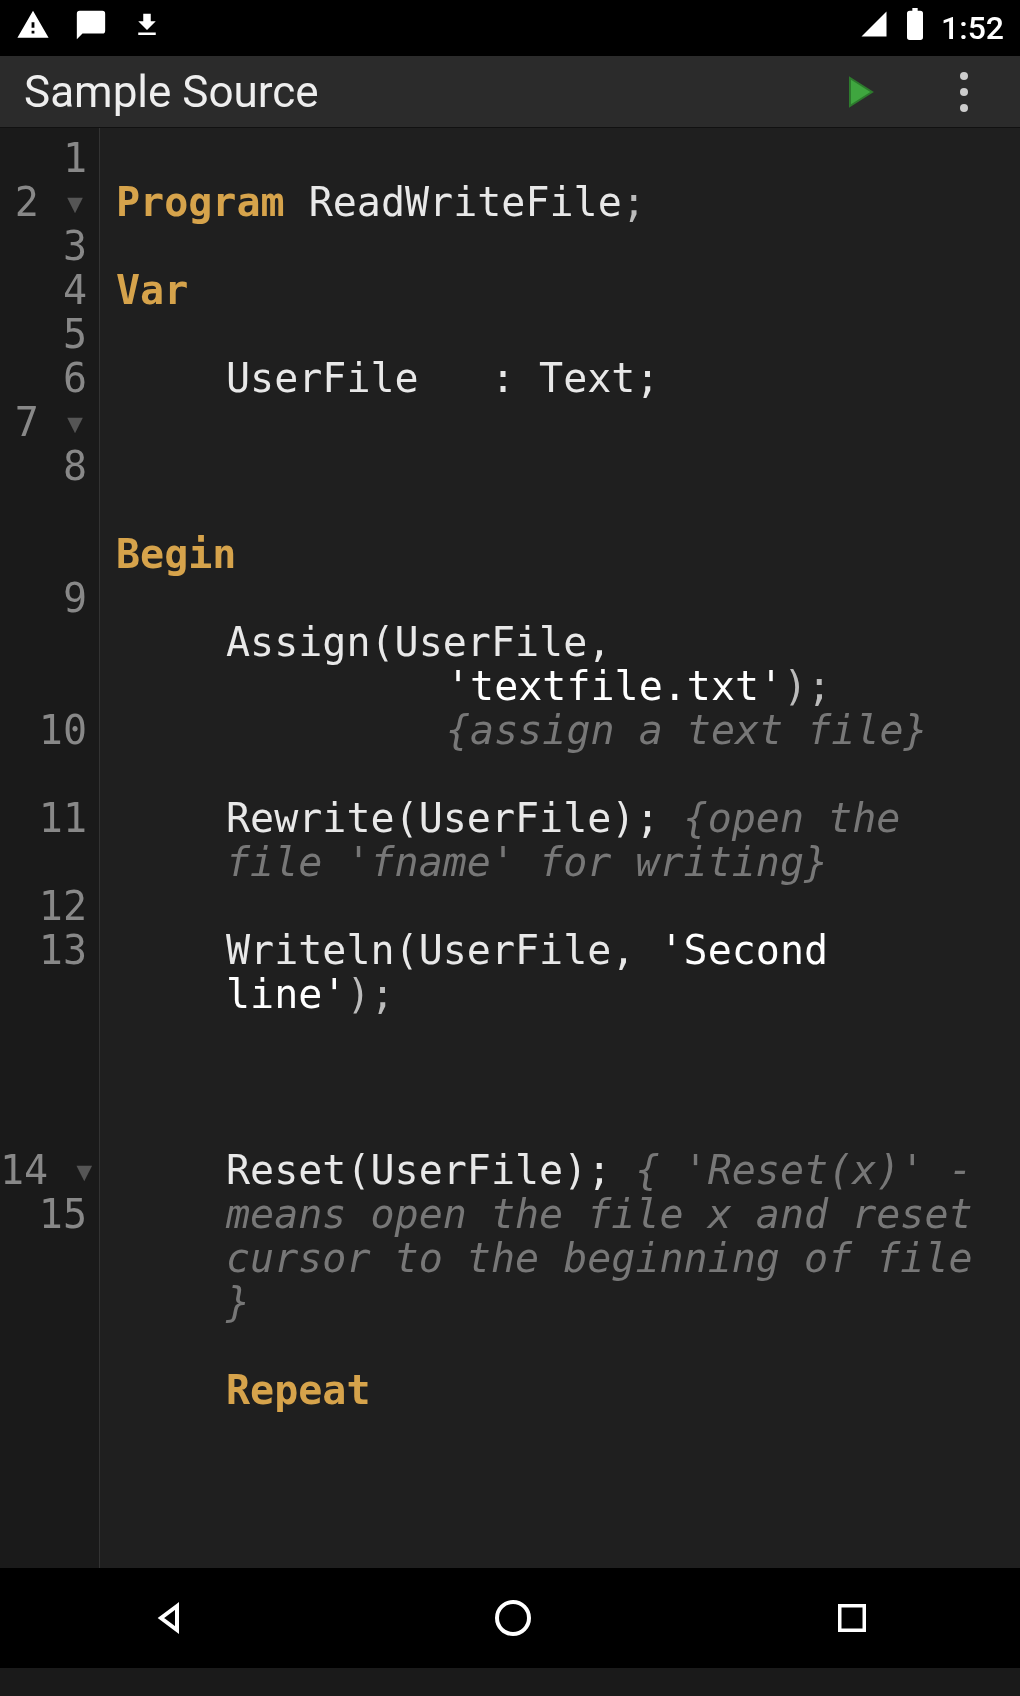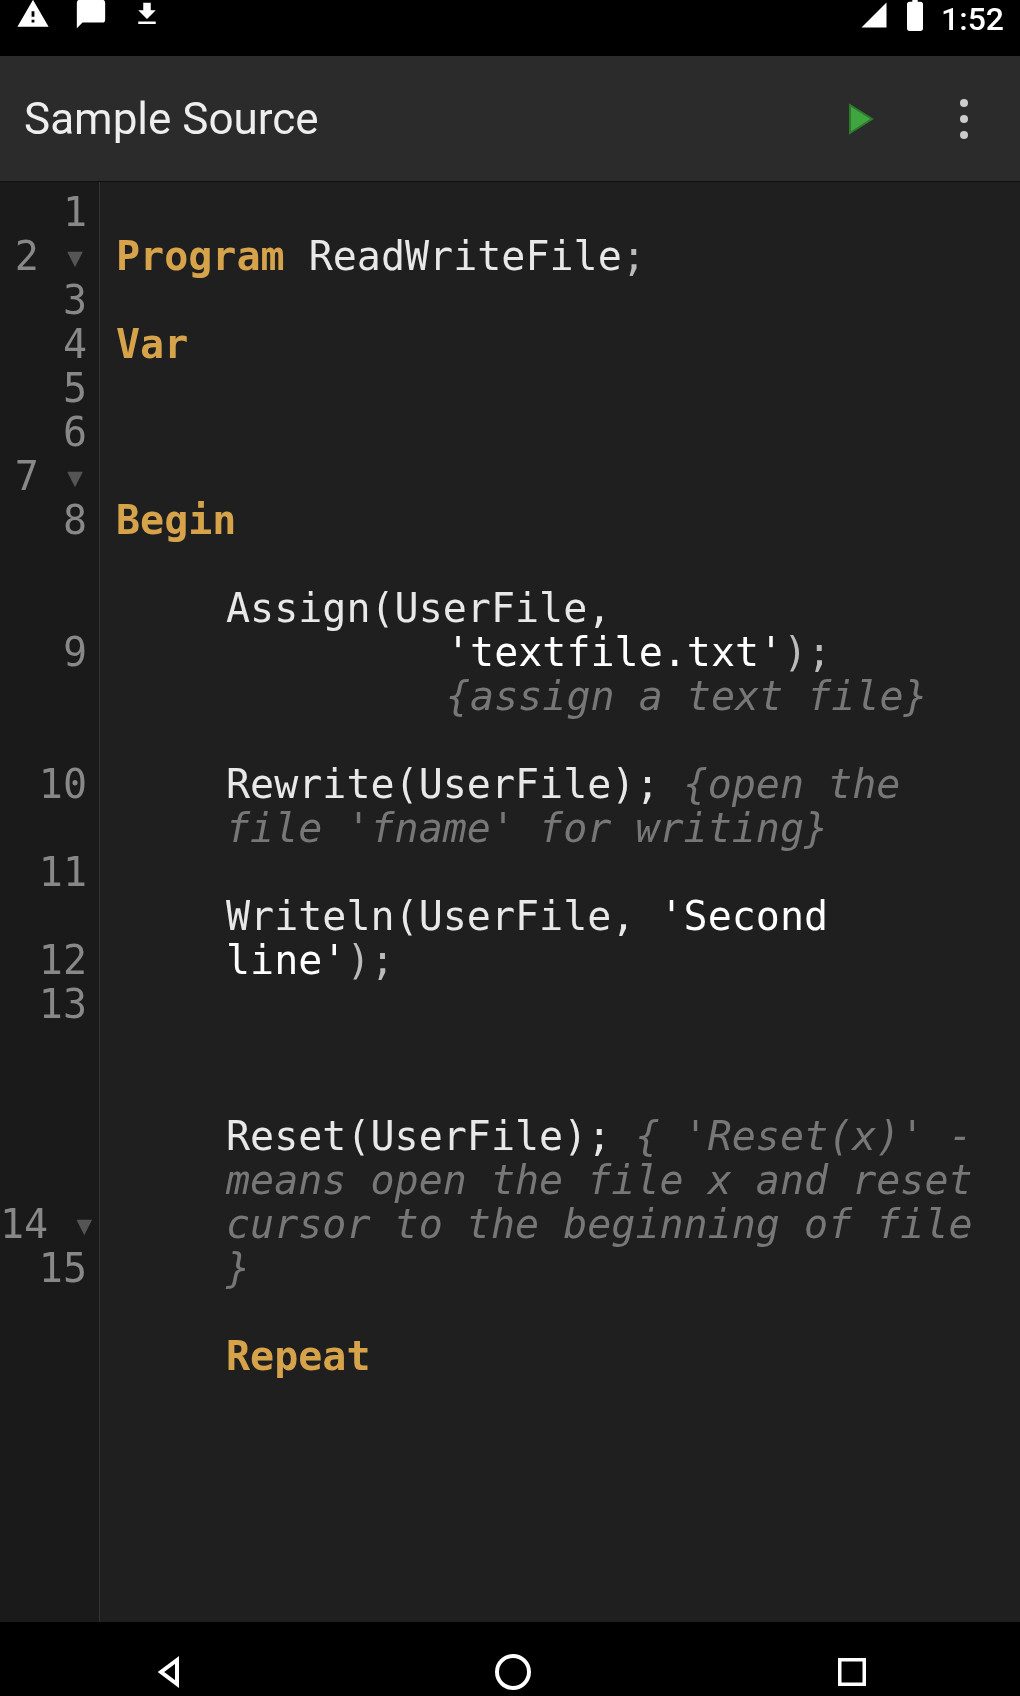--- a/index.html
+++ b/index.html
@@ -8,30 +8,30 @@
     height: 1696px;
     background: #1a1a1a;
     font-family: "Roboto", "Helvetica Neue", Arial, sans-serif;
     overflow: hidden;
     color: #e8e8e8;
   }
   .status-bar {
     height: 56px;
     background: #000;
     display: flex;
-    align-items: flex-end;
+    align-items: flex-start;
     justify-content: space-between;
-    padding: 17px 16px;
+    padding: 8px 16px;
     color: #fff;
     font-size: 32px;
   }
   .status-left { display: flex; gap: 24px; align-items: center; }
   .status-right { display: flex; gap: 16px; align-items: center; font-weight: 500; }
   .app-bar {
-    height: 126px;
+    height: 72px;
     background: #2b2b2b;
     display: flex;
     align-items: center;
     padding: 0 24px;
     border-bottom: 1px solid #111;
   }
   .app-title {
     flex: 1;
     font-size: 44px;
     font-weight: 400;
@@ -152,20 +152,21 @@
     <div style="height:88px">10</div>
     <div style="height:88px">11</div>
     <div>12</div>
     <div style="height:220px">13</div>
     <div><span>14</span><span class="fold"> ▾</span></div>
     <div>15</div>
   </div>
   <div class="code">
 <span class="line"><span class="kw">Program</span><span class="id"> ReadWriteFile</span><span class="punct">;</span></span>
 <span class="line"><span class="kw">Var</span></span>
+<span class="line indent1"><span class="id">UserFile   : Text;</span></span>
 <span class="line">&nbsp;</span>
 <span class="line"><span class="kw">Begin</span></span>
 <span class="line indent1"><span class="id">Assign(UserFile,</span><span class="wrap"><span class="str">'textfile.txt'</span><span class="punct">);</span></span><span class="wrap"><span class="cmt">{assign a text file}</span></span></span>
 <span class="line indent1"><span class="id">Rewrite(UserFile);</span><span class="cmt"> {open the file 'fname' for writing}</span></span>
 <span class="line indent1"><span class="id">Writeln(UserFile, </span><span class="str">'Second line'</span><span class="punct">);</span></span>
 <span class="line">&nbsp;</span>
 <span class="line indent1"><span class="id">Reset(UserFile);</span><span class="cmt"> { 'Reset(x)' - means open the file x and reset cursor to the beginning of file }</span></span>
 <span class="line indent1"><span class="kw">Repeat</span></span>
 
   </div>

